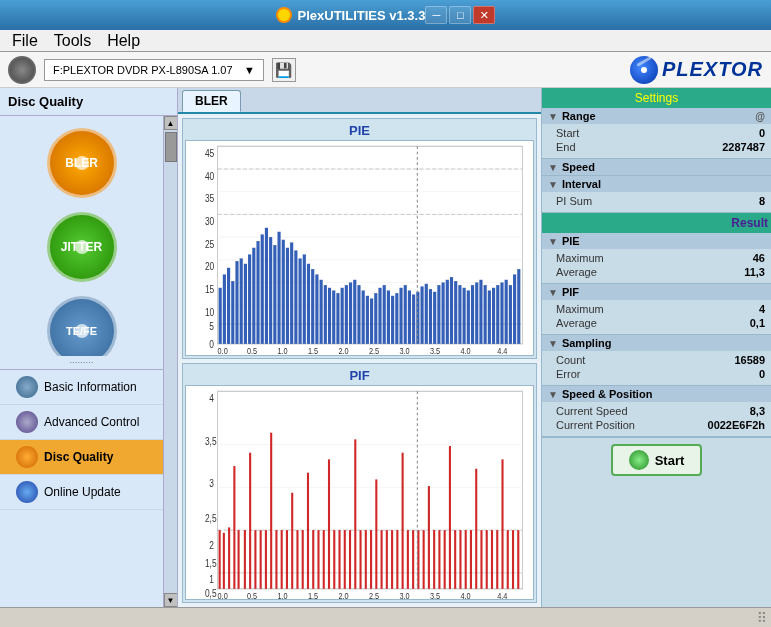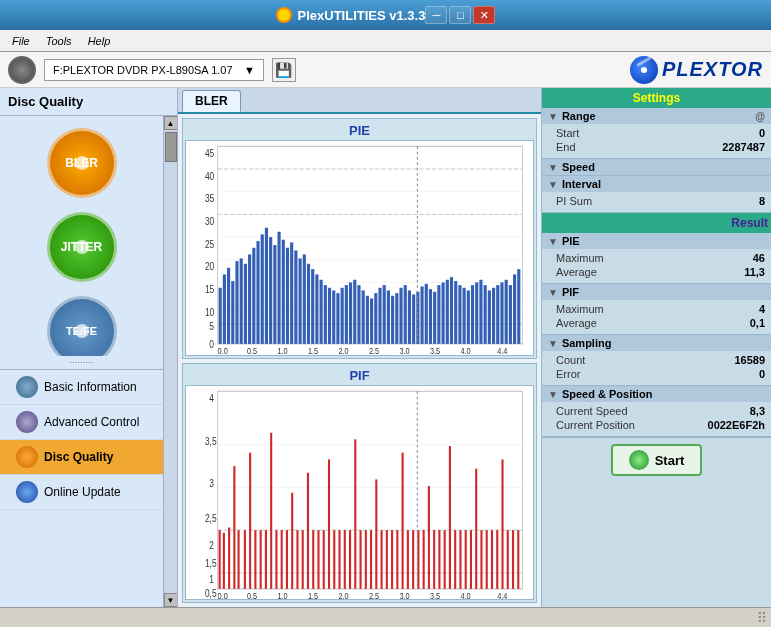--- a/index.html
+++ b/index.html
@@ -31,23 +31,22 @@
       background: #f0f0f0;
       height: 22px;
       display: flex;
       align-items: center;
       border-bottom: 1px solid #999;
       padding: 0 4px;
     }
     .menu-item {
       padding: 2px 8px;
       cursor: pointer;
-      font-size: 11px;
+      font-size: 16px;
       border-radius: 2px;
-      font-style: italic;
     }
 
     
     .toolbar {
       background: #f5f5f5;
       height: 36px;
       display: flex;
       align-items: center;
       padding: 0 8px;
       gap: 8px;
@@ -210,21 +209,21 @@
       background: #c8dce8;
       border-left: 1px solid #9ab8cc;
       display: flex;
       flex-direction: column;
       font-size: 11px;
       overflow-y: auto;
     }
     .settings-header {
       background: #2aaa88;
       color: yellow;
-      font-weight: bold;
+      font-weight: normal;
       text-align: center;
       padding: 3px;
       font-size: 12px;
     }
     .settings-section {
       border-bottom: 1px solid #9ab8cc;
     }
     .settings-section-header {
       background: #b0c8dc;
       padding: 2px 6px;

